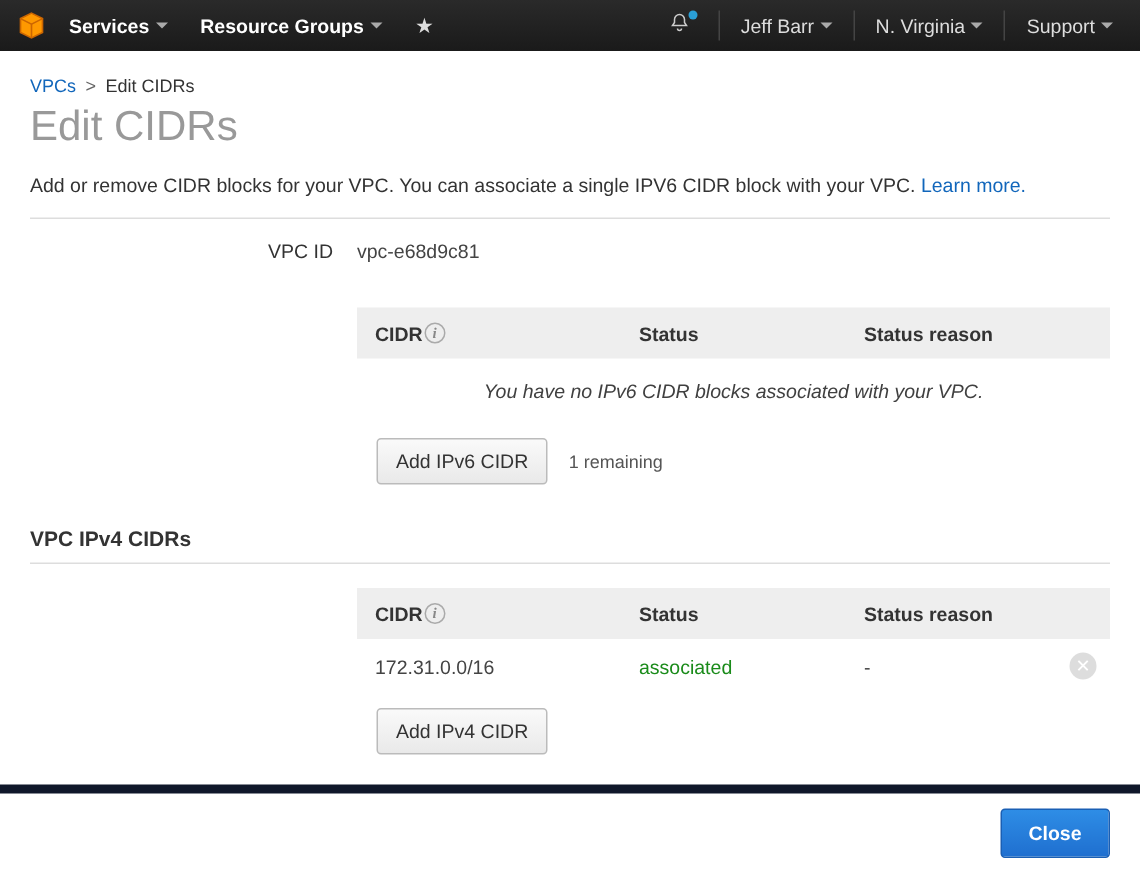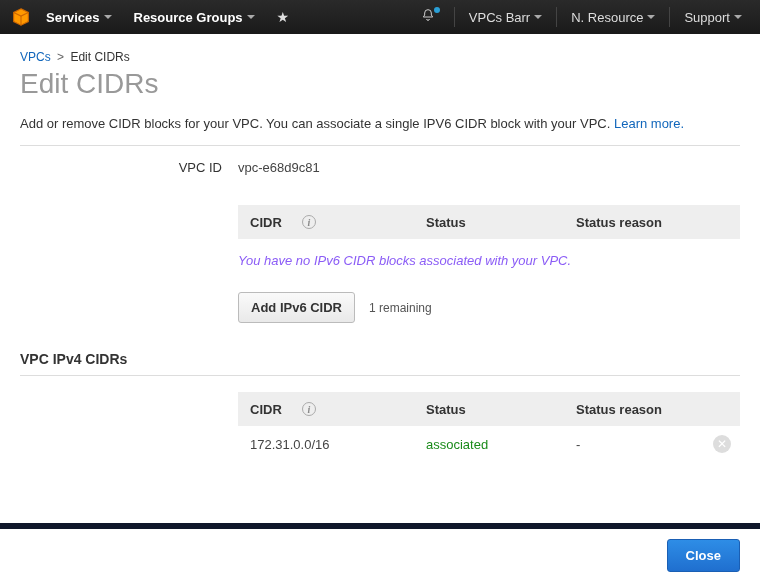--- a/index.html
+++ b/index.html
@@ -119,40 +119,41 @@
     }
     .cidr-head {
       background: #eee;
       display: flex;
       align-items: center;
       font-weight: 700;
       color: #333;
       font-size: 13px;
       height: 34px;
     }
-    .col-cidr { width: 180px; padding-left: 12px; display:flex; align-items:center; gap:20px;}
+    .col-cidr { width: 180px; padding-left: 12px; display:flex; align-items:center; gap:1px;}
     .col-status { width: 150px; padding-left: 8px;}
     .col-reason { flex: 1; padding-left: 8px;}
     .col-action { width: 36px; text-align: center; }
 
     .info-circle {
       display: inline-flex;
       width: 14px; height: 14px;
       border: 1px solid #aaa;
       border-radius: 50%;
       align-items: center; justify-content: center;
       font-size: 10px;
       color: #888;
       font-style: italic;
       font-family: Georgia, serif;
     }
 
     .empty-row {
+      text-align: center;
       font-style: italic;
-      color: #8b5cf6;
+      color: #404040;
       padding: 14px 0;
     }
 
     .data-row {
       display: flex;
       align-items: center;
       height: 36px;
       color: #444;
       font-size: 13px;
     }
@@ -175,22 +176,23 @@
       align-items: center;
       gap: 14px;
     }
     .btn {
       background: linear-gradient(#fafafa, #e9e9e9);
       border: 1px solid #bbb;
       border-radius: 3px;
       padding: 7px 12px;
       font-size: 13px;
       color: #333;
-      font-weight: 700;
+      font-weight: 400;
       cursor: pointer;
+      margin-left: 13px;
     }
     .remaining { color: #555; font-size: 12px; }
 
     .footer {
       position: absolute;
       bottom: 0; left: 0; right: 0;
       border-top: 6px solid #0f172a;
       padding: 10px 20px;
       display: flex;
       justify-content: flex-end;
@@ -240,26 +242,26 @@
   <div class="nav-item">
     <span class="bell">
       <svg viewBox="0 0 24 24">
           <path fill="none" stroke="#ccc" stroke-width="1.5" d="M12 4 a5 5 0 0 1 5 5 v3 l2 3 H5 l2-3 V9 a5 5 0 0 1 5-5 Z M10 18 a2 2 0 0 0 4 0"></path>
         </svg>
       <span class="bell-dot"></span>
     </span>
   </div>
   <div class="nav-sep"></div>
   <div class="nav-item">
-    <span>VPCs Barr</span>
+    <span>Jeff Barr</span>
     <span class="caret-down"></span>
   </div>
   <div class="nav-sep"></div>
   <div class="nav-item">
-    <span>N. Resource</span>
+    <span>N. Virginia</span>
     <span class="caret-down"></span>
   </div>
   <div class="nav-sep"></div>
   <div class="nav-item">
     <span>Support</span>
     <span class="caret-down"></span>
   </div>
 </div>
 
 <div class="page">
@@ -314,18 +316,21 @@
     </div>
     <div class="data-row">
       <div class="col-cidr">172.31.0.0/16</div>
       <div class="col-status status-associated">associated</div>
       <div class="col-reason">-</div>
       <div class="col-action">
         <span class="remove-icon">✕</span>
       </div>
     </div>
   </div>
+  <div class="action-row">
+    <button class="btn">Add IPv4 CIDR</button>
+  </div>
 
 </div>
 
 <div class="footer">
   <button class="btn-primary">Close</button>
 </div>
 
 </body></html>

